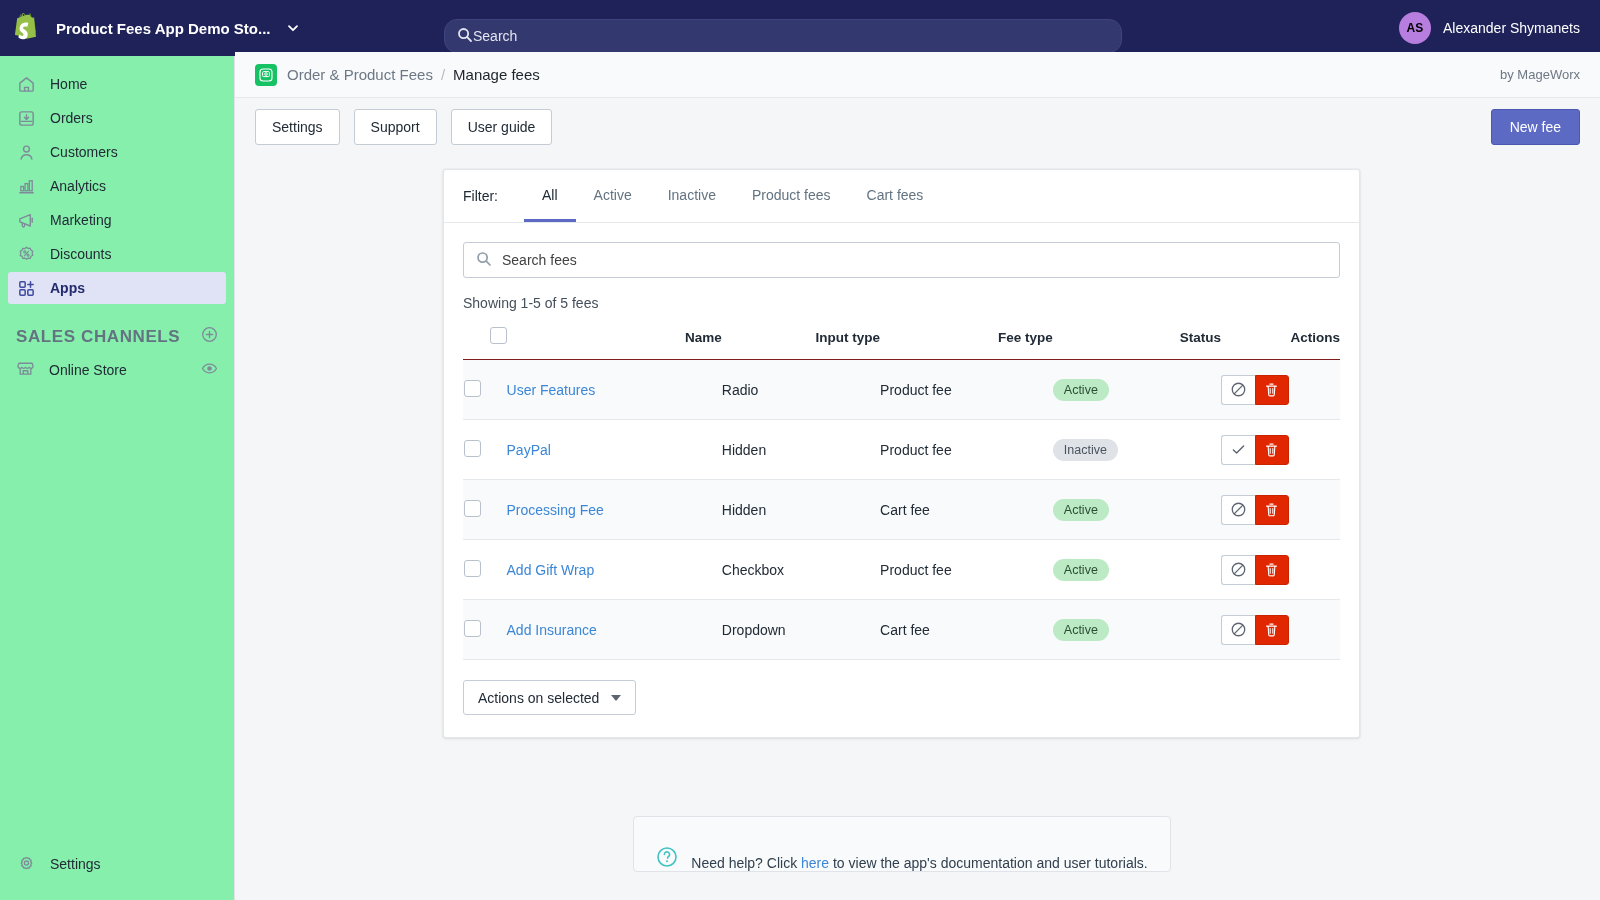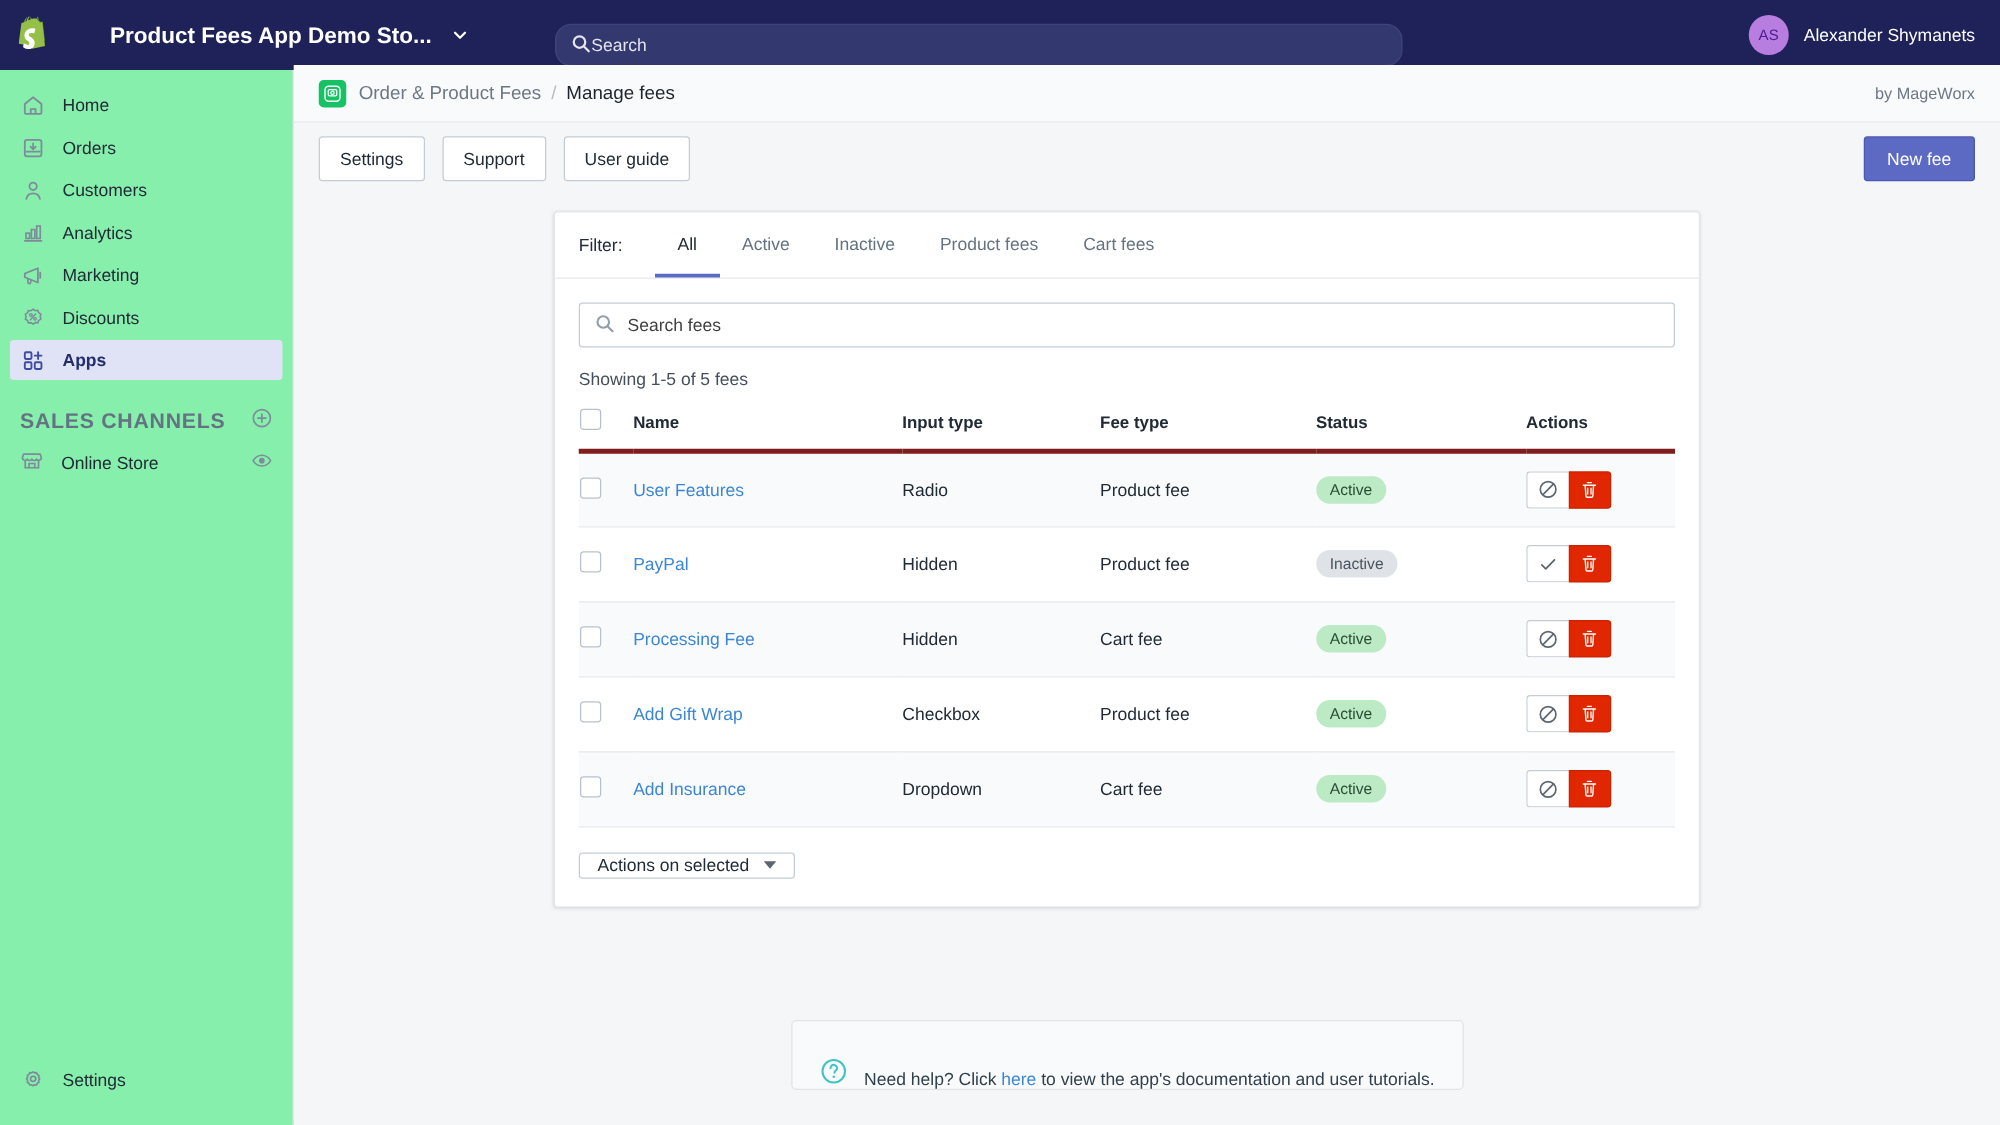--- a/index.html
+++ b/index.html
@@ -17,42 +17,41 @@
     background: #1f2259;
     display: flex; align-items: center;
   }
   .shop-logo {
     width: 56px; height: 56px; background: #1f2259;
     display: flex; align-items: center; justify-content: center;
   }
   .shop-logo svg { display: block; }
   .store-name {
     display: flex; align-items: center; gap: 16px;
-    color: #ffffff; font-size: 18px; font-weight: bold;
+    color: #ffffff; font-size: 15px; font-weight: bold;
     padding-left: 0px;
-    margin-left: 32px;
   }
   .store-name .caret { display:flex; align-items:center; }
   .topbar-search {
     position: absolute; left: 444px; top: 19px;
     width: 678px; height: 34px;
     background: #33386e; border: 1px solid #3f4480; border-radius: 13px;
     display: flex; align-items: center; padding: 0 12px; 
     color: #d7dae8; font-size: 14px;
   }
   .topbar-search .ph { color: #e3e5ef; font-size: 14px; }
   .topbar-user {
     position: absolute; right: 20px; top: 0; height: 56px;
     display: flex; align-items: center; gap: 12px;
   }
   .avatar {
     width: 32px; height: 32px; border-radius: 50%;
-    background: #b77ee0; color: #4c1d95;
+    background: #b77ee0; color: #000000;
     display: flex; align-items: center; justify-content: center;
-    font-size: 12px; font-weight: normal; letter-spacing: .3px;
+    font-size: 12px; font-weight: bold; letter-spacing: .3px;
   }
   .topbar-user .uname { color: #ffffff; font-size: 14px; }
 
   
   .sidebar {
     position: absolute; top: 56px; left: 0; width: 235px; height: 844px;
     background: #86efac; border-right: 1px solid #dfe3e8;
   }
   .nav-list { padding-top: 12px; }
   .nav-item {
@@ -135,22 +134,22 @@
   .card-body { padding: 19px 19px 0 19px; }
   .searchbox {
     height: 36px; border: 1px solid #c4cdd5; border-radius: 3px;
     display: flex; align-items: center; gap: 10px; padding: 0 12px;
     color: #404040; font-size: 14px;
   }
   .showing { margin: 17px 0 0 0; color: #454f5b; font-size: 14px; }
 
   table { width: 100%; border-collapse: collapse; margin-top: 16px; }
   thead th {
-    text-align: left; font-size: 13.5px; font-weight: bold; color: #212b36;
-    padding: 0 0 12px 0; border-bottom: 4px solid #7f1d1d;
+    text-align: right; font-size: 13.5px; font-weight: bold; color: #212b36;
+    padding: 0 0 12px 0; border-bottom: 1px solid #7f1d1d;
   }
   tbody td {
     font-size: 14px; color: #212b36; padding: 0; height: 60px;
     border-bottom: 1px solid #e6e9ec; vertical-align: middle;
   }
   tbody tr.shaded td { background: #f9fafb; }
   .cb {
     width: 17px; height: 17px; border: 1px solid #b9c2cc;
     border-radius: 3px; background: #fff; display: inline-block; cursor: pointer;
   }
@@ -173,21 +172,21 @@
     border-radius: 3px 0 0 3px; background: #fff;
     display: flex; align-items: center; justify-content: center; cursor: pointer;
   }
   .act-delete {
     width: 34px; height: 30px; background: #e02700; border: 1px solid #cb2300;
     border-radius: 0 3px 3px 0;
     display: flex; align-items: center; justify-content: center; cursor: pointer;
   }
   .bulkbar { padding: 20px 0 22px 0; }
   .bulk-btn {
-    height: 21px; padding: 0 14px; border: 1px solid #c4cdd5; border-radius: 3px;
+    height: 35px; padding: 0 14px; border: 1px solid #c4cdd5; border-radius: 3px;
     background: #fff; font-size: 14px; color: #212b36; cursor: pointer;
     display: inline-flex; align-items: center; gap: 12px;
   }
   .tri-down {
     width: 0; height: 0; border-left: 5px solid transparent;
     border-right: 5px solid transparent; border-top: 6px solid #5c6570;
   }
 
   
   .helpbar {

